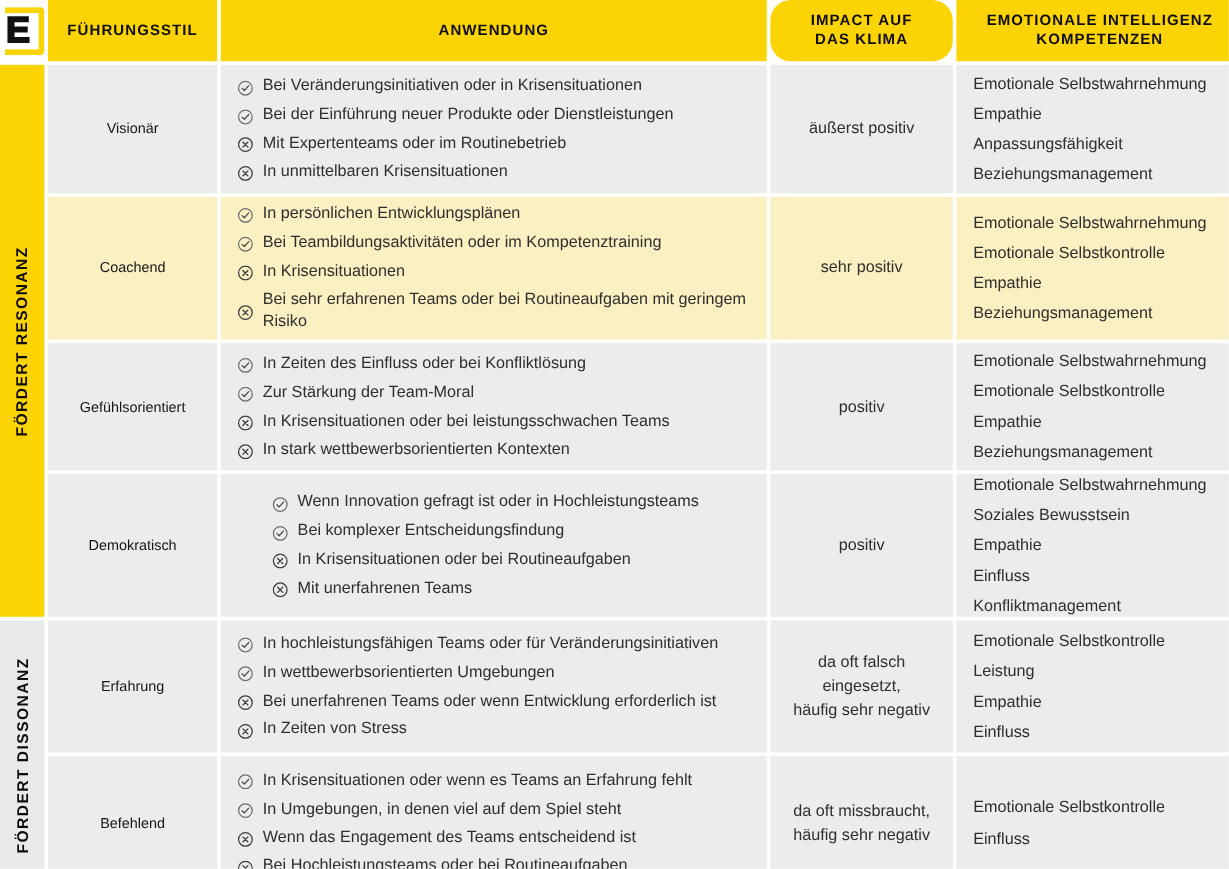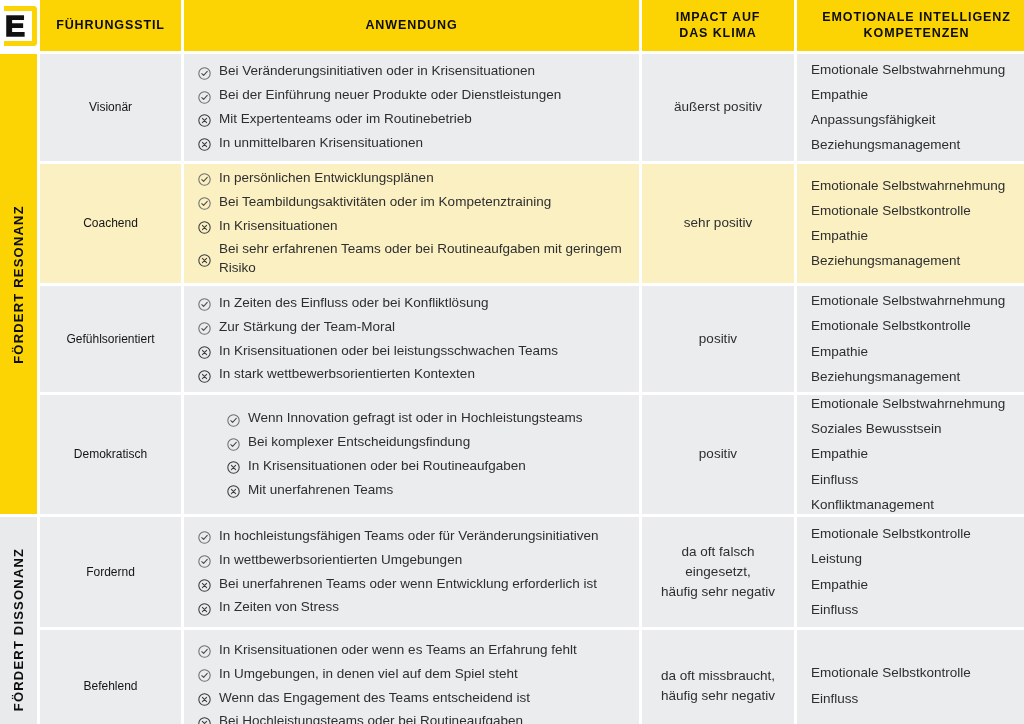--- a/index.html
+++ b/index.html
@@ -92,21 +92,21 @@
     text-align: center;
     font-weight: 700;
     font-size: 12.5px;
     letter-spacing: 0.9px;
     line-height: 1.25;
     padding: 4px 6px;
     grid-row: 1;
   }
   .hdr.h-style  { grid-column: 2; }
   .hdr.h-appl   { grid-column: 3; }
-  .hdr.h-impact { grid-column: 4; }
+  .hdr.h-impact { grid-column: 4; border-radius: 17px; }
   .hdr.h-ei     { grid-column: 5; }
 
   
   .band {
     grid-column: 1;
     display: flex;
     align-items: center;
     justify-content: center;
     overflow: hidden;
   }
@@ -449,21 +449,21 @@
       <ul class="plain">
         <li>Emotionale Selbstwahrnehmung</li>
         <li>Soziales Bewusstsein</li>
         <li>Empathie</li>
         <li>Einfluss</li>
         <li>Konfliktmanagement</li>
       </ul>
     </div>
 
     <div class="cell cell-style" style="grid-column:2;grid-row:6;">
-      <span>Fordernd</span>
+      <span>Erfahrung</span>
     </div>
     <div class="cell cell-appl" style="grid-column:3;grid-row:6;">
       <ul class="bullets">
         <li>
             <span class="bi">
               <svg width="13" height="13" viewBox="0 0 16 16">
                 <circle cx="8" cy="8" r="7" fill="none" stroke="#6f6f73" stroke-width="1.3"></circle>
                 <path d="M4.7 8.2 L6.9 10.4 L11.4 5.4" fill="none" stroke="#4a4a4e" stroke-width="1.3" stroke-linecap="round" stroke-linejoin="round"></path>
               </svg>
             </span>

